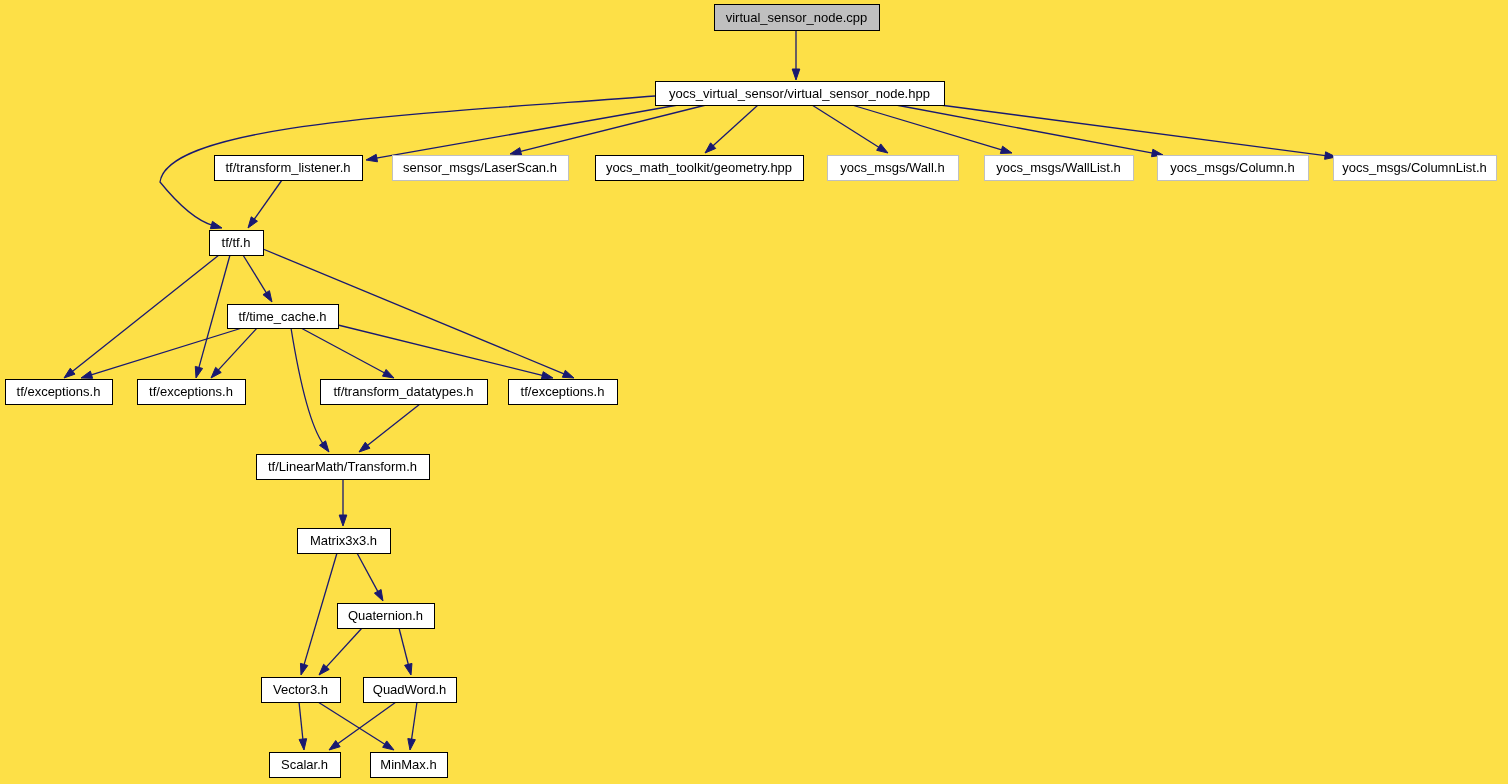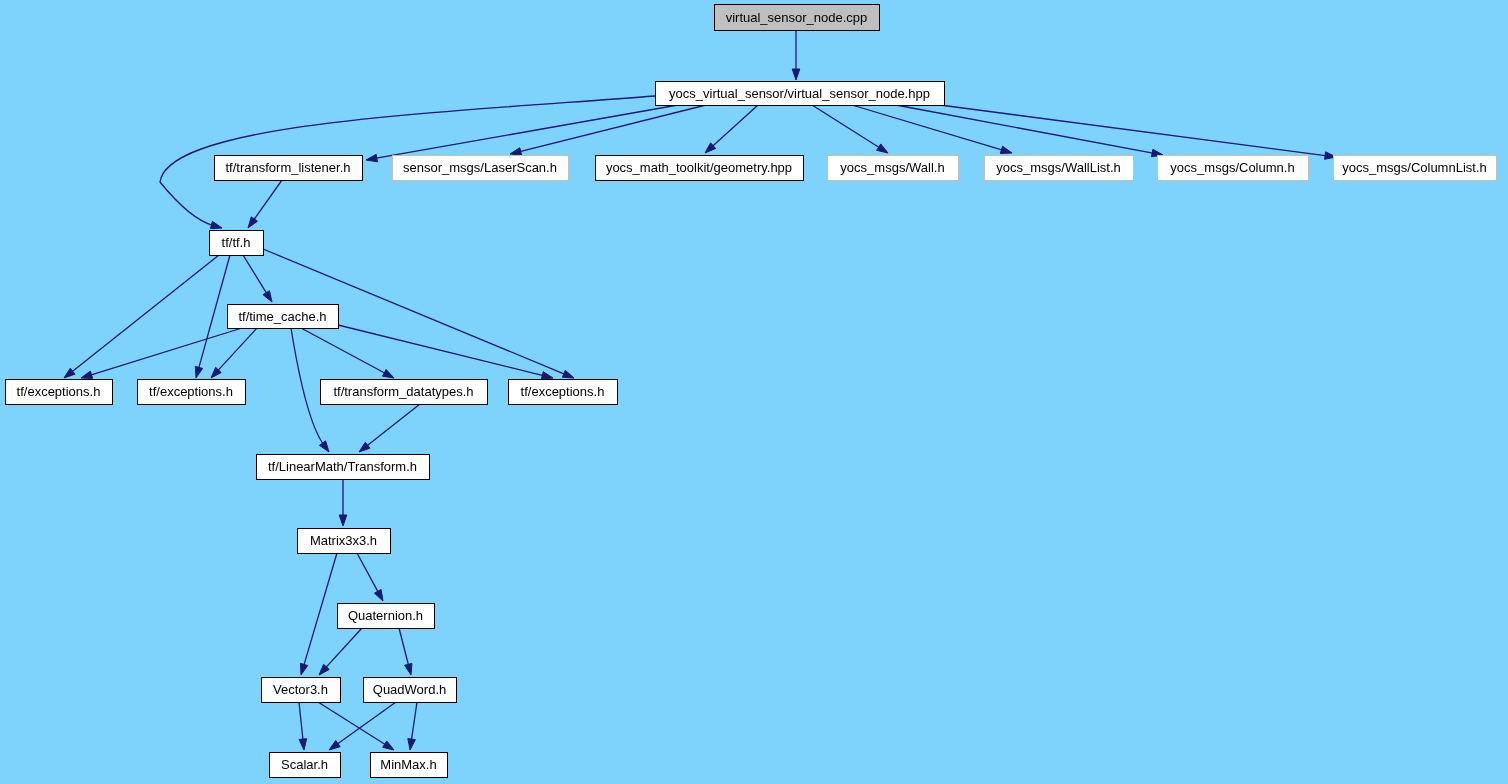--- a/index.html
+++ b/index.html
@@ -5,21 +5,21 @@
   html, body {
     margin: 0;
     padding: 0;
     background: #ffffff;
     font-family: "Liberation Sans", sans-serif;
   }
   #canvas {
     position: relative;
     width: 1508px;
     height: 784px;
-    background: #7dd3fc;
+    background: #fde047;
     overflow: hidden;
   }
   #graph-svg {
     position: absolute;
     left: 0;
     top: 0;
   }
   text.node-label {
     font-family: "Liberation Sans", sans-serif;
     font-size: 13px;

